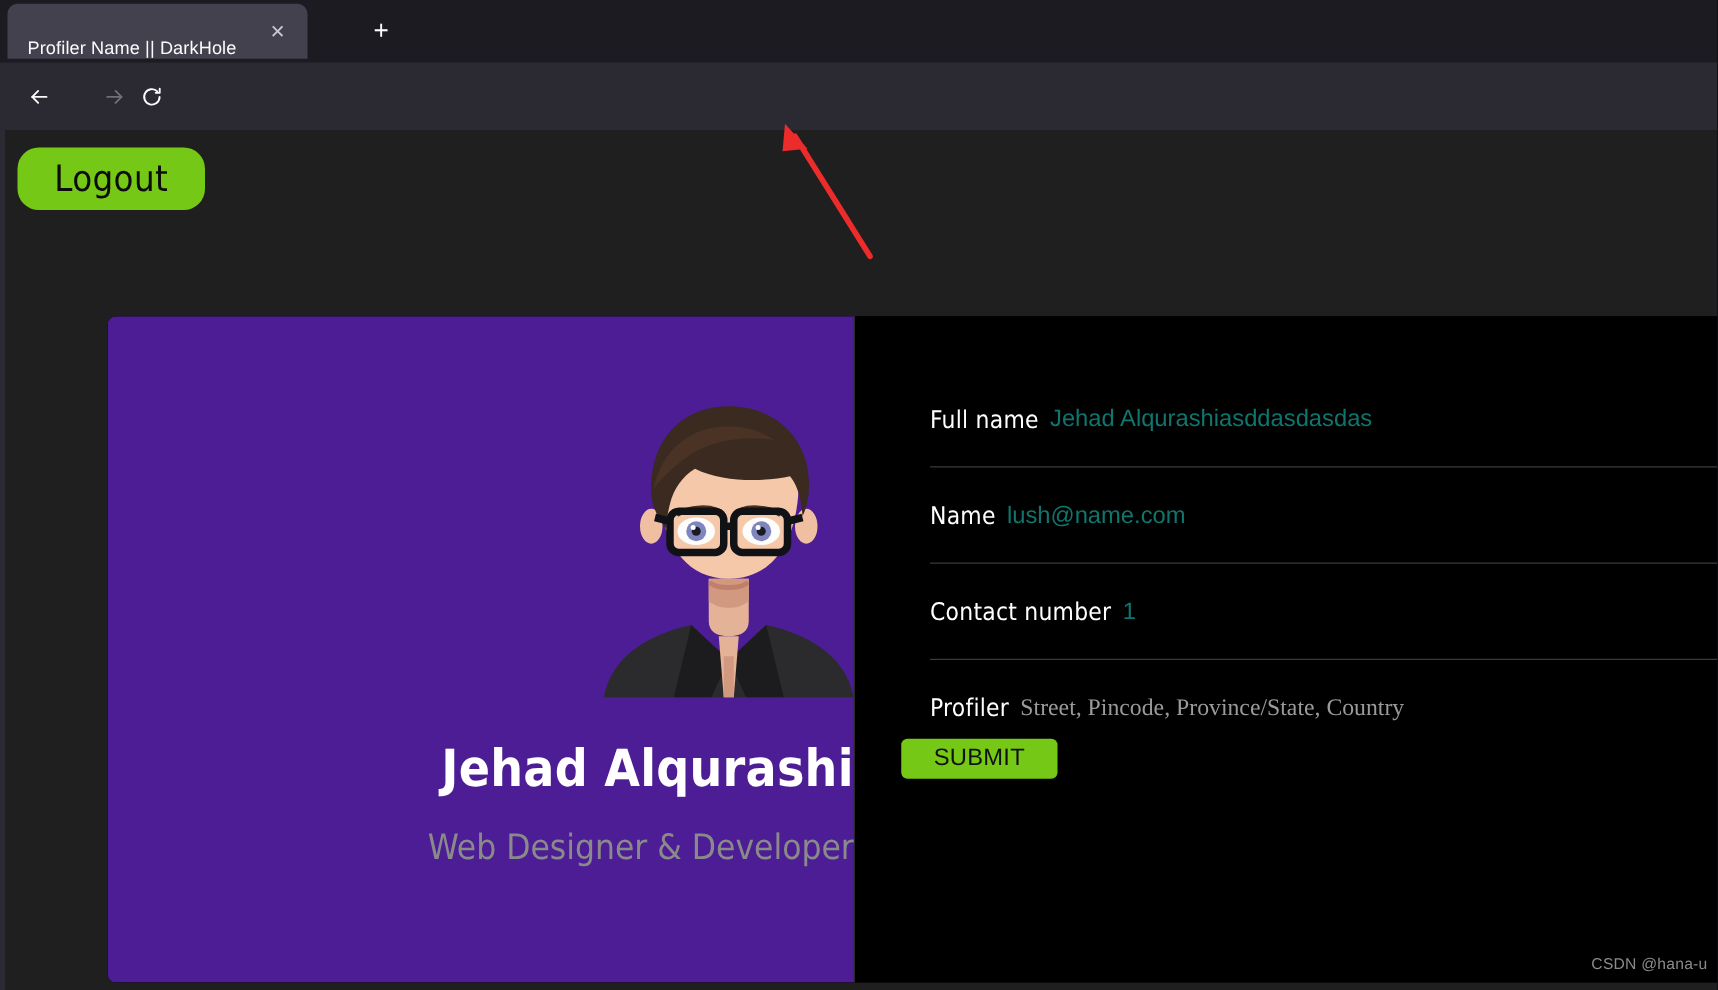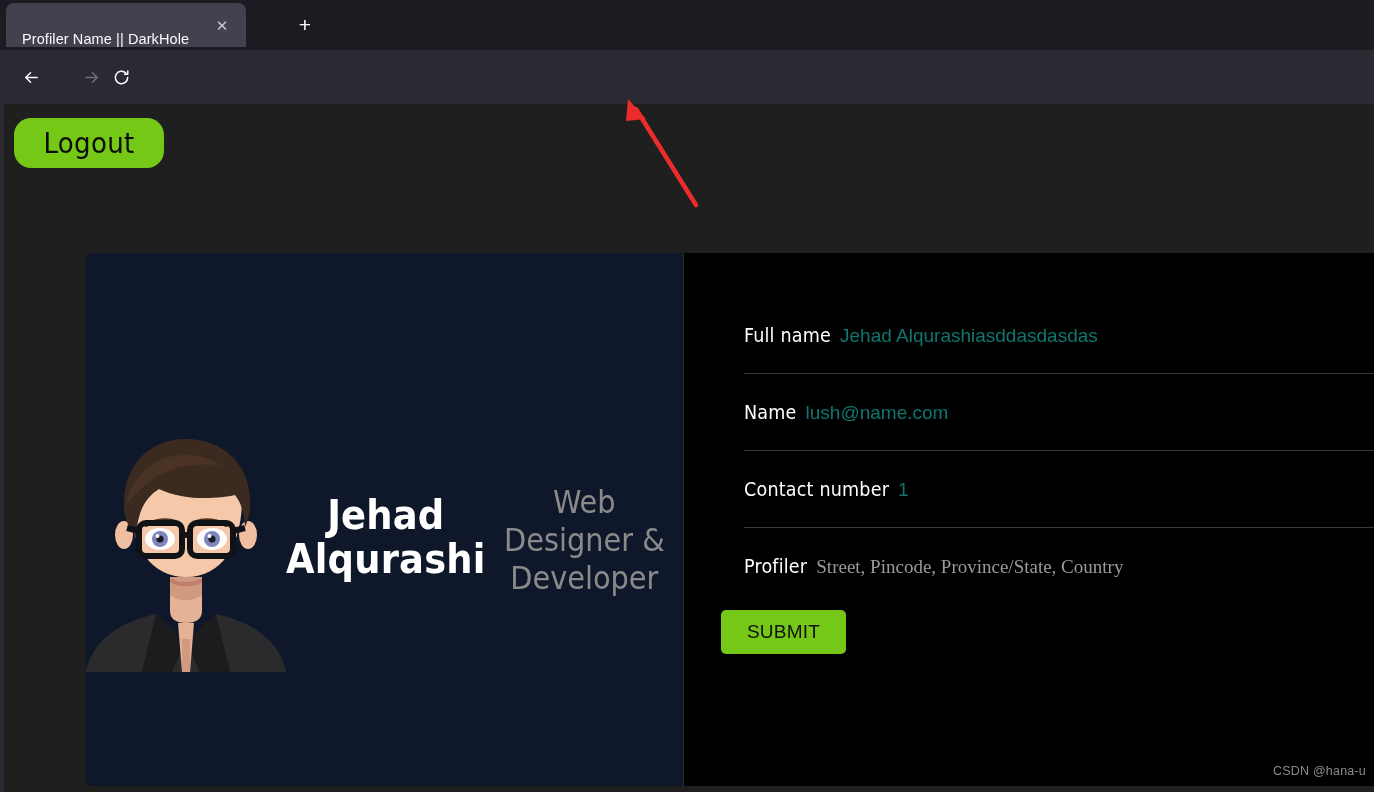--- a/index.html
+++ b/index.html
@@ -68,33 +68,33 @@
     font-size:29px;font-weight:400;letter-spacing:.3px;
     display:flex;align-items:center;justify-content:center;cursor:pointer;
     font-stretch:condensed;
   }
 
   .card{
     position:absolute;left:82px;top:149px;width:1352px;height:533px;
     background:#000;border-radius:7px;display:flex;overflow:hidden;
   }
   .card-left{
-    width:597px;flex:none;background:#0f172a;position:relative;
+    width:597px;flex:none;background:#4c1d95;position:relative;
     border-right:1px solid #2a2a2a;
-    display:flex;flex-direction:row;align-items:center;
+    display:flex;flex-direction:column;align-items:flex-end;
   }
   .avatar{margin-top:60px;width:200px;height:245px;}
   .avatar svg{display:block;width:200px;height:245px;}
   .profile-name{
     margin-top:36px;color:#fff;font-size:41px;font-weight:700;letter-spacing:.2px;
     font-family:"Liberation Sans Narrow","DejaVu Sans Condensed","Liberation Sans",sans-serif;
     font-stretch:condensed;text-align:center;line-height:1.05;
   }
   .profile-role{
-    margin-top:40px;color:#8a8a8a;font-size:32px;font-weight:400;
+    margin-top:24px;color:#8a8a8a;font-size:28px;font-weight:400;
     font-family:"Liberation Sans Narrow","DejaVu Sans Condensed","Liberation Sans",sans-serif;
     font-stretch:condensed;text-align:center;
   }
 
   .card-right{flex:1;background:#000;position:relative;padding:0;}
   .fields{position:absolute;left:60px;top:44px;right:-6px;}
   .field{
     height:77px;border-bottom:1px solid #3b3b3b;display:flex;align-items:flex-start;
     padding-top:29px;box-sizing:border-box;
   }
@@ -102,21 +102,21 @@
     color:#ffffff;font-size:19.5px;font-weight:400;letter-spacing:.2px;white-space:nowrap;
     font-family:"Liberation Sans Narrow","DejaVu Sans Condensed","Liberation Sans",sans-serif;
     font-stretch:condensed;line-height:1;
   }
   .field-value{
     margin-left:9px;color:#0f766e;font-size:19px;font-weight:400;white-space:nowrap;line-height:1;
     font-family:"Liberation Sans", sans-serif;
   }
   .field-value.placeholder{color:#9a9a9a;font-family:Liberation Serif, serif;}
   .submit{
-    position:absolute;left:37px;top:357px;width:125px;height:44px;
+    position:absolute;left:37px;top:338px;width:125px;height:32px;
     background:#76c816;border:none;border-radius:5px;color:#111;
     font-size:19px;font-weight:400;letter-spacing:.2px;cursor:pointer;
     display:flex;align-items:center;justify-content:center;
     font-family:"Liberation Sans", sans-serif;
   }
 
   .watermark{
     position:absolute;right:8px;bottom:14px;color:#8b8b8b;font-size:12.5px;letter-spacing:.2px;margin-top:43px;
   }
 

